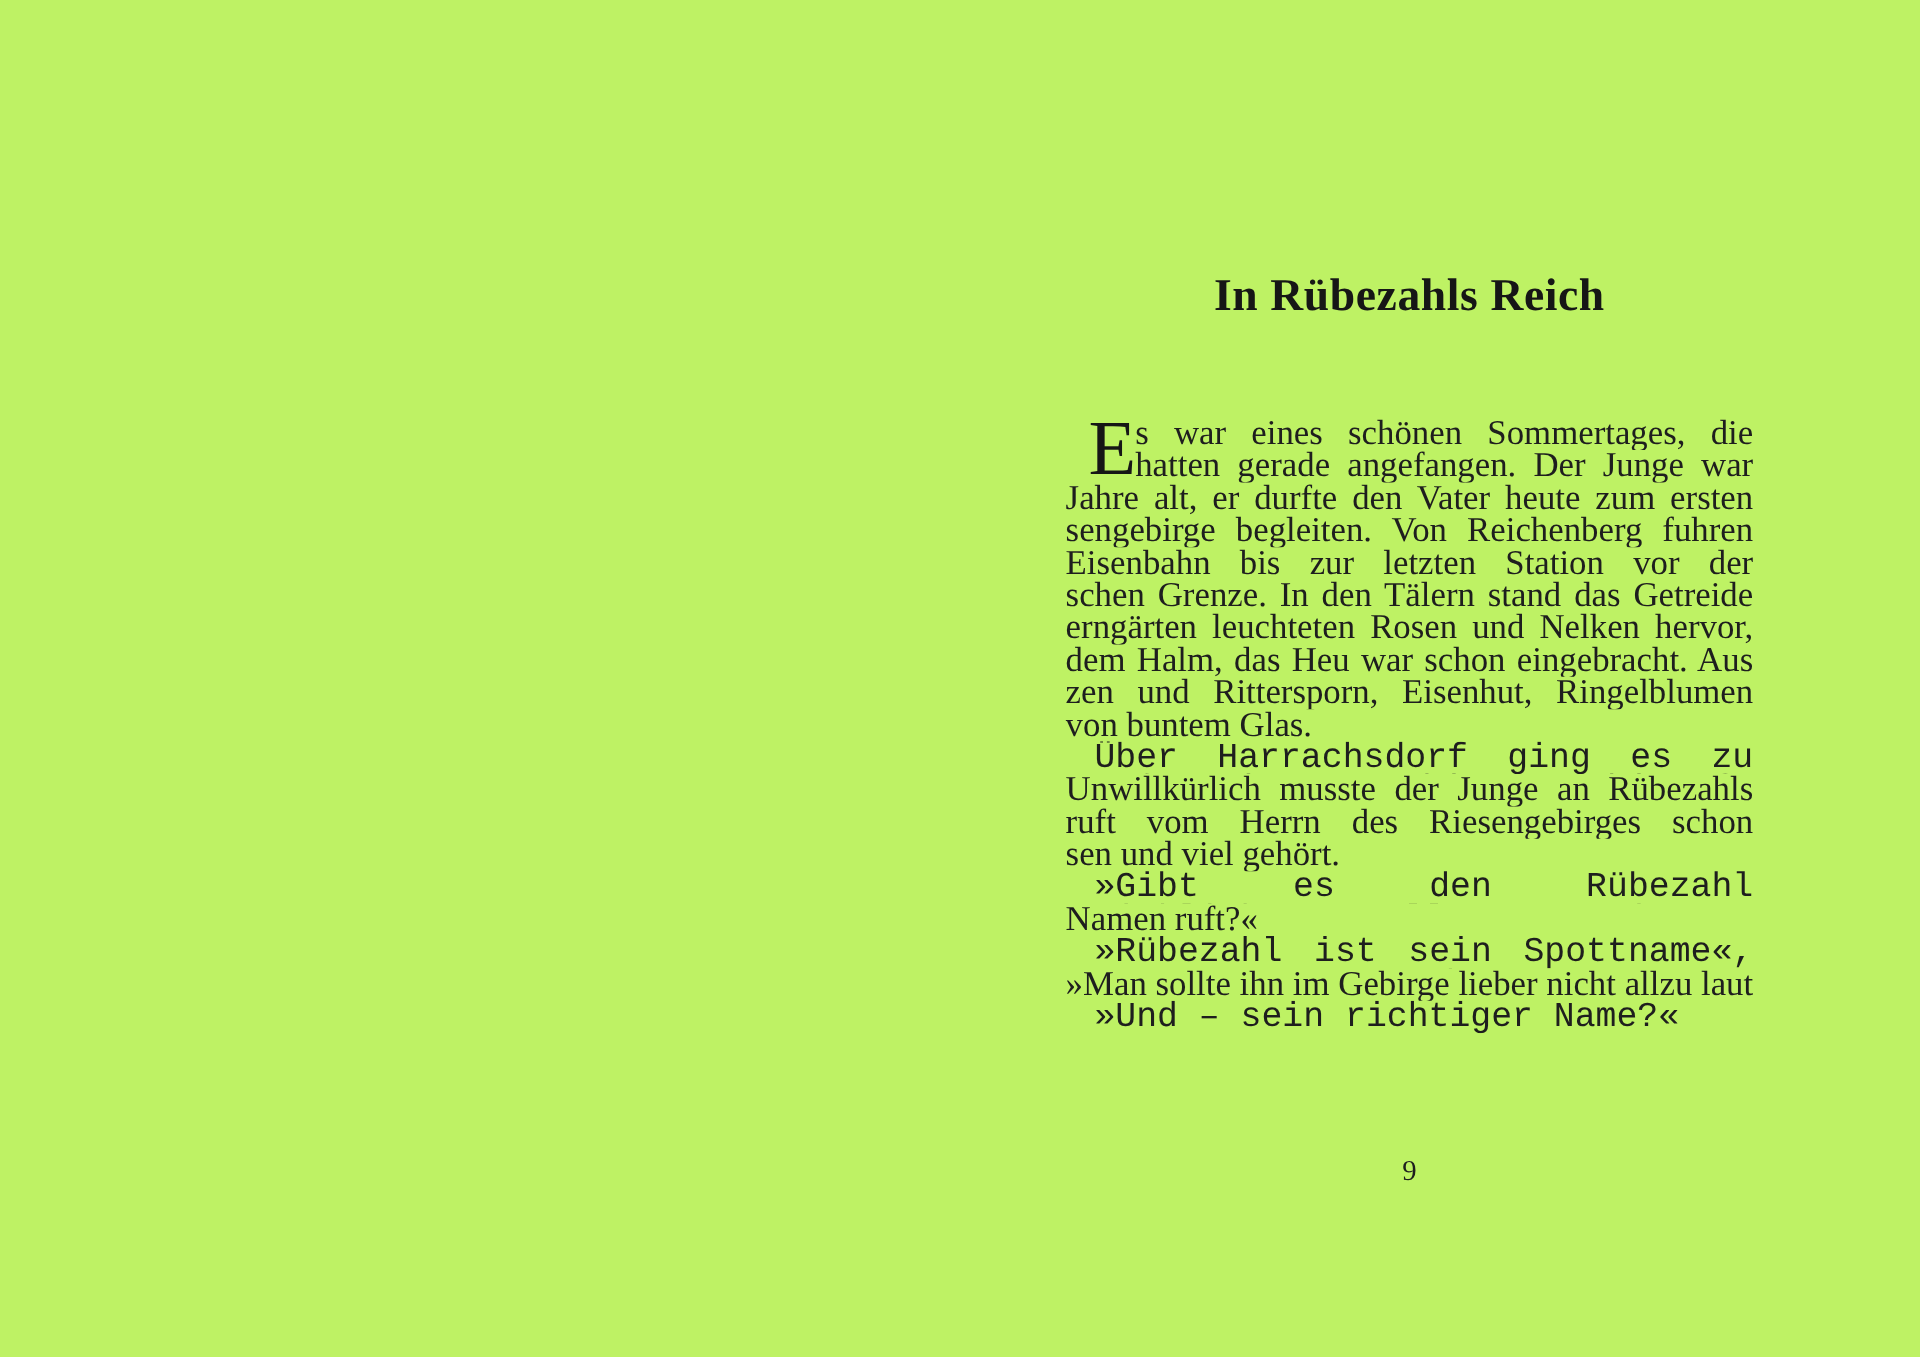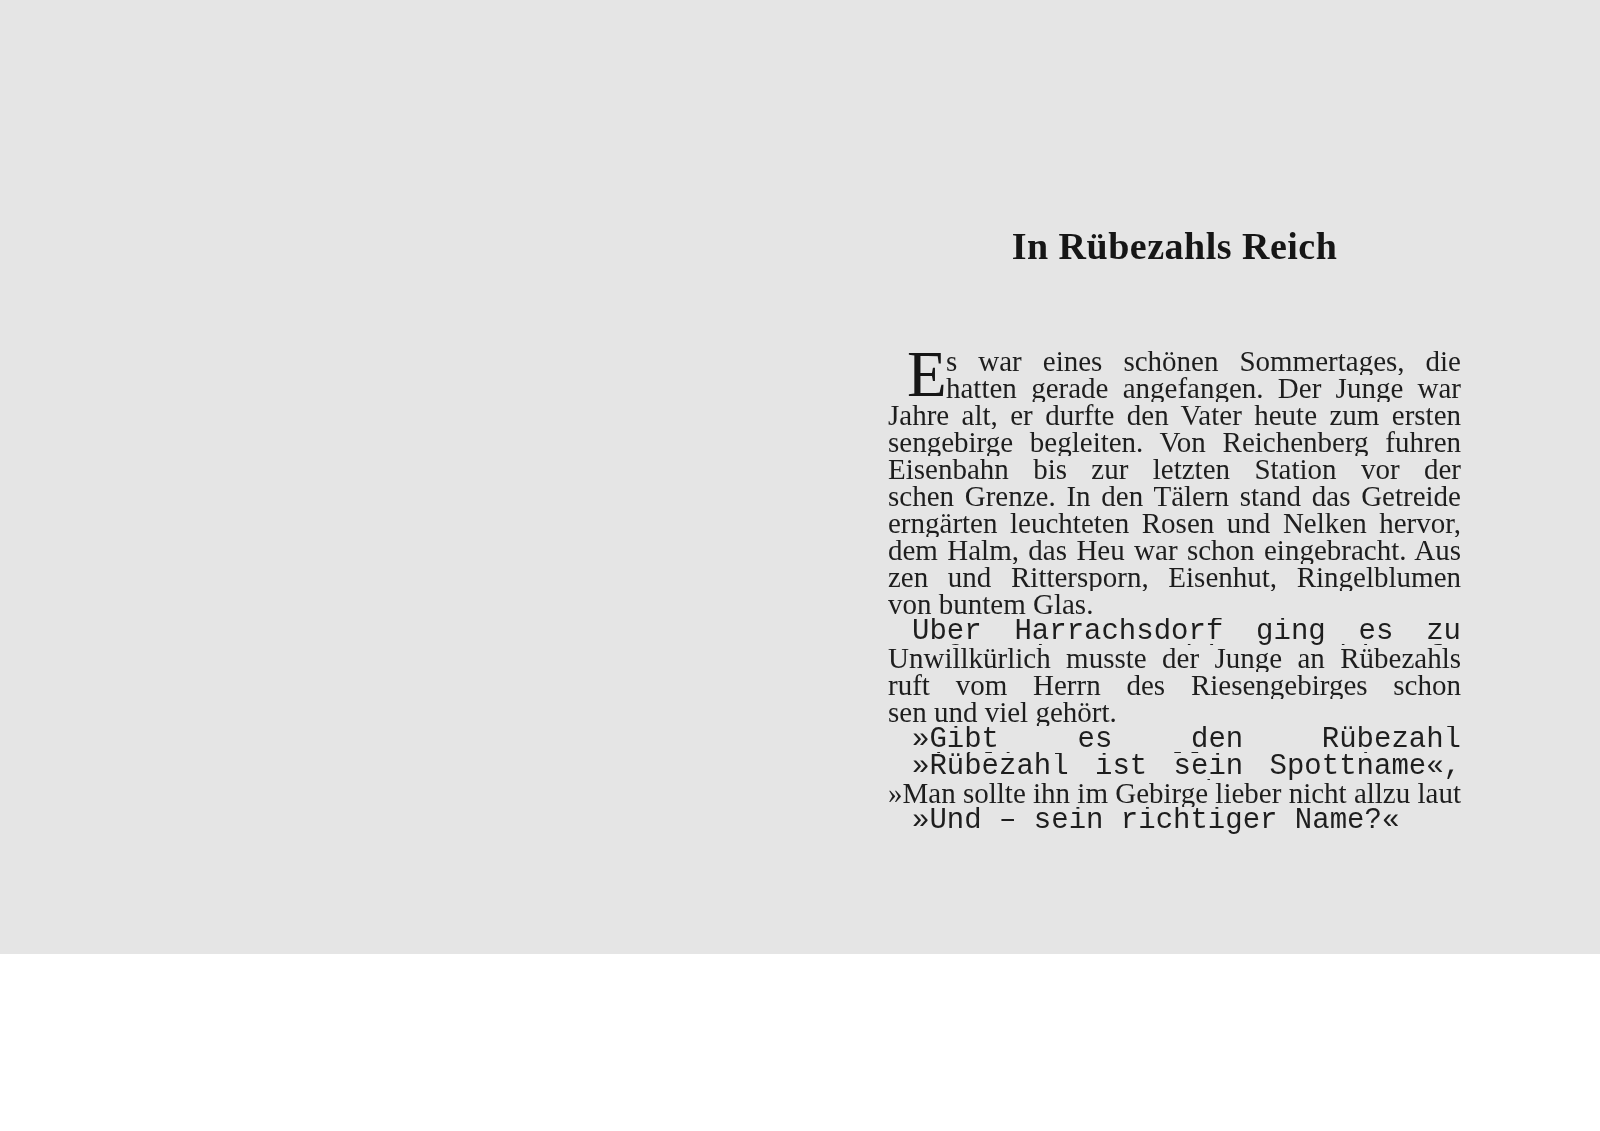--- a/index.html
+++ b/index.html
@@ -1,21 +1,21 @@
 <!DOCTYPE html>
 <html lang="de"><head>
 <meta charset="utf-8">
 <style>
   html, body { margin: 0; padding: 0; background: #ffffff; }
 
   .page {
     position: relative;
     width: 1600px;
-    height: 954px;
-    background: #e5e5e5;
+    height: 1131px;
+    background: #bef264;
     overflow: hidden;
     font-family: "Liberation Serif", "DejaVu Serif", serif;
     color: #1e1e1e;
   }
 
   .chapter-title {
     position: absolute;
     left: 888px;
     top: 227px;
     width: 573px;
@@ -91,20 +91,21 @@
     <div class="ln">dem Halm, das Heu war schon eingebracht. Aus den Bau-</div>
     <div class="ln">zen und Rittersporn, Eisenhut, Ringelblumen und Kugeln</div>
     <div class="ln last">von buntem Glas.</div>
 
     <div class="ln ind">Über Harrachsdorf ging es zu Fuß ins Gebirge hinauf,</div>
     <div class="ln">Unwillkürlich musste der Junge an Rübezahls denken. Er</div>
     <div class="ln">ruft vom Herrn des Riesengebirges schon manches gele-</div>
     <div class="ln last">sen und viel gehört.</div>
 
     <div class="ln ind">»Gibt es den Rübezahl wirklich?«, wollte er wissen. »Und</div>
+    <div class="ln last">Namen ruft?«</div>
 
     <div class="ln ind">»Rübezahl ist sein Spottname«, antwortete der Vater.</div>
     <div class="ln">»Man sollte ihn im Gebirge lieber nicht allzu laut ausspre-</div>
 
     <div class="ln ind last">»Und – sein richtiger Name?«</div>
 
   </div>
 
   <div class="page-number">9</div>
 

